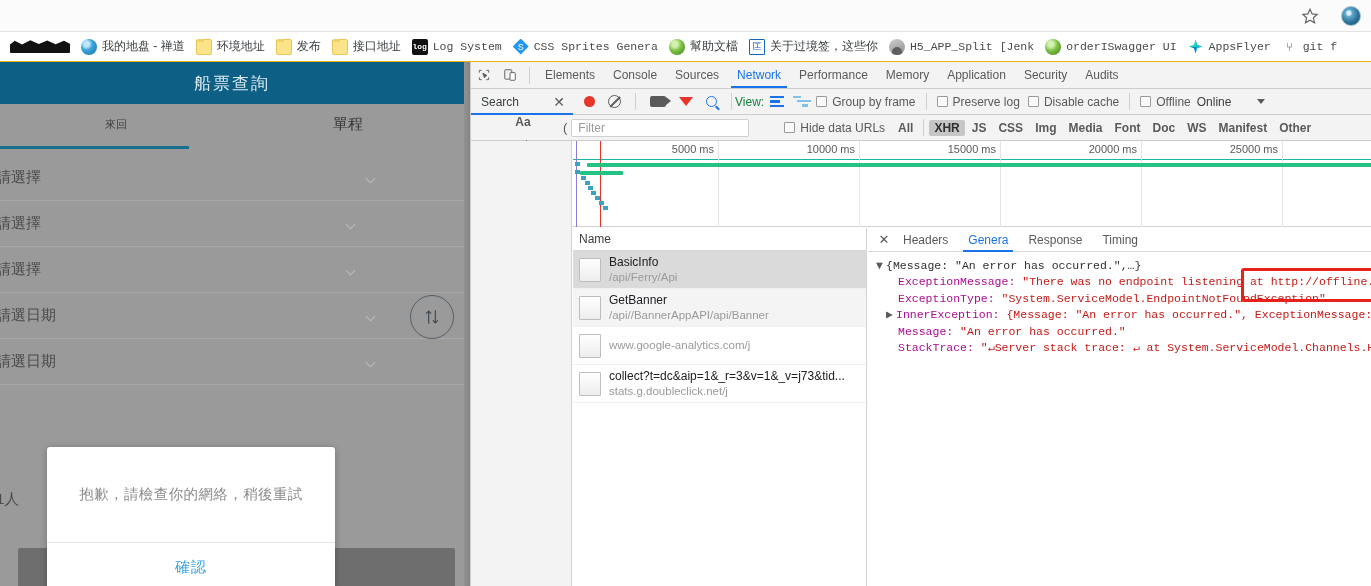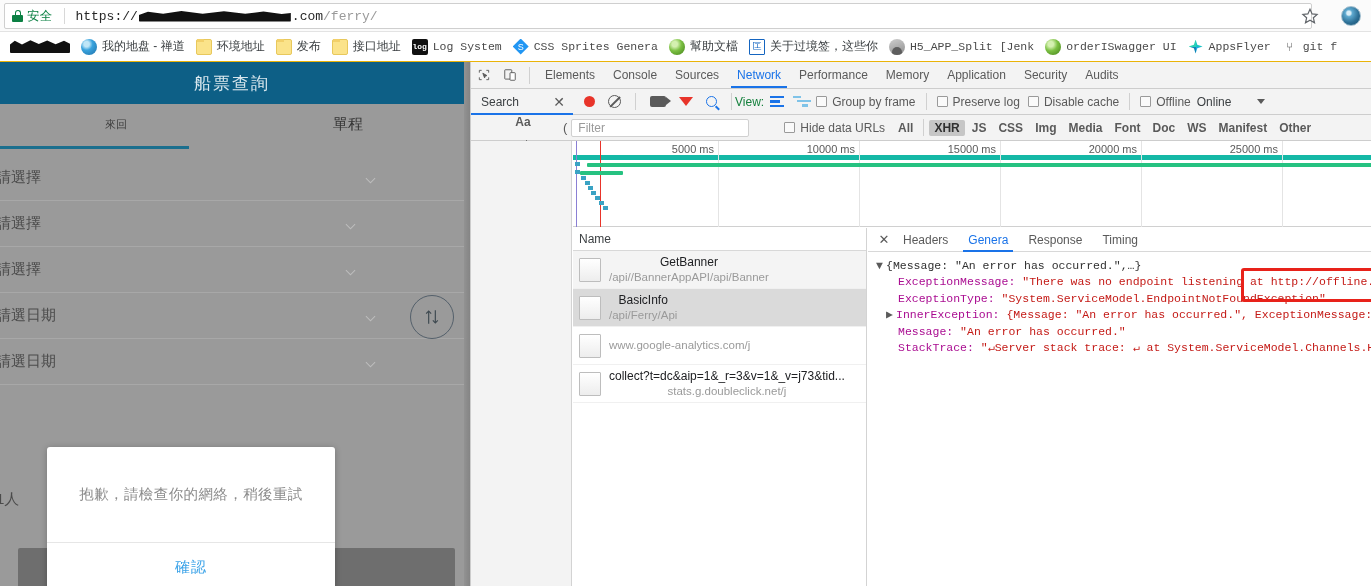--- a/index.html
+++ b/index.html
@@ -210,32 +210,32 @@
   .search-pane {
     position: absolute; left: 0; top: 79px; width: 101px; height: 445px;
     background: #f3f3f3; border-right: 1px solid #d3d3d3;
   }
 
   
   .overview {
     position: absolute; left: 102px; top: 79px; width: 799px; height: 86px;
     background: #ffffff; border-bottom: 1px solid #d0d0d0;
   }
-  .ov-ruler { position:absolute; left:0; top:0; width:799px; height:19px; border-bottom:5px solid #14b8a6;}
+  .ov-ruler { position:absolute; left:0; top:0; width:799px; height:19px; border-bottom:1px solid #14b8a6;}
   .ov-tick { position:absolute; top:2px; font-size: 11px; color:#5a5a5a; transform: translateX(-100%); padding-right:4px;}
   .ov-grid { position:absolute; top:0; width:1px; height:86px; background:#e4e4e4;}
   .ov-band { position:absolute; height:4px; background:#26c281; border-radius:1px;}
   .ov-dot { position:absolute; width:5px; height:4px; background:#3aa3c4; }
   .ov-redline { position:absolute; top:0; width:1px; height:86px; background:#e8342a;}
   .ov-blueline { position:absolute; top:0; width:1px; height:86px; background:#8a7fd4;}
 
   
   .reqlist {
     position: absolute; left: 102px; top: 166px; width: 294px; height: 358px;
-    background: #ffffff; border-right: 1px solid #d3d3d3; text-align: center;
+    background: #ffffff; border-right: 1px solid #d3d3d3;
   }
   .req-head { height: 23px; border-bottom:1px solid #d8d8d8; display:flex; align-items:center; padding-left:6px;
               font-size: 12px; color:#3c4043; background:#fff;}
   .req-row { height: 38px; display:flex; align-items:center; padding-left:6px; gap:8px; border-bottom: 1px solid #f0f0f0;}
   .req-row.alt { background:#f4f4f4; }
   .req-row.selected { background:#dadada; }
   .req-thumb { width:22px; height:24px; border:1px solid #bdbdbd; background:linear-gradient(#fff,#ededed); border-radius:1px; flex:0 0 22px;}
   .req-texts { display:flex; flex-direction:column; justify-content:center; overflow:hidden; line-height: 1.25;}
   .req-name { font-size: 12px; color:#202124; white-space:nowrap; overflow:hidden; text-overflow:ellipsis; max-width: 250px;}
   .req-path { font-size: 11.5px; color:#9a9a9a; white-space:nowrap; overflow:hidden; text-overflow:ellipsis; max-width: 250px;}
@@ -264,33 +264,20 @@
   }
 </style>
 </head>
 <body>
 
 <div id="root">
 
   <div class="browser-chrome">
 
     <div class="omnibar-row">
-      <div class="url-box">
-        <div class="lock-wrap">
-          <span class="lock-glyph">
-            <span class="body"></span>
-              <span class="shackle"></span>
-          </span>
-          <span class="secure-text">安全</span>
-        </div>
-        <div class="url-sep"></div>
-        <div class="url-text">
-          <span class="dark">https://</span><span class="url-redact"></span><span class="dark">.com</span><span>/ferry/</span>
-        </div>
-      </div>
       <svg class="star-icon" viewBox="0 0 24 24" fill="none" stroke="#5f6368" stroke-width="1.6">
         <polygon points="12,3 14.8,9.2 21.5,9.9 16.5,14.4 18,21 12,17.6 6,21 7.5,14.4 2.5,9.9 9.2,9.2"></polygon>
       </svg>
       <div class="profile-icon"></div>
     </div>
 
     <div class="bookmarks-row">
       <div class="bm">
         <span class="bm-redact"></span>
       </div>
@@ -534,32 +521,32 @@
       <div class="ov-dot" style="left:18px; top:50px;"></div>
       <div class="ov-dot" style="left:22px; top:55px;"></div>
       <div class="ov-dot" style="left:26px; top:60px;"></div>
       <div class="ov-dot" style="left:30px; top:65px;"></div>
     </div>
 
     <div class="reqlist">
       <div class="req-head">
         <span>Name</span>
       </div>
+      <div class="req-row selected">
+        <span class="req-thumb"></span>
+        <span class="req-texts">
+          <span class="req-name">BasicInfo</span>
+          <span class="req-path">/api/Ferry/Api</span>
+        </span>
+      </div>
       <div class="req-row alt">
         <span class="req-thumb"></span>
         <span class="req-texts">
           <span class="req-name">GetBanner</span>
           <span class="req-path">/api//BannerAppAPI/api/Banner</span>
-        </span>
-      </div>
-      <div class="req-row selected">
-        <span class="req-thumb"></span>
-        <span class="req-texts">
-          <span class="req-name">BasicInfo</span>
-          <span class="req-path">/api/Ferry/Api</span>
         </span>
       </div>
       <div class="req-row">
         <span class="req-thumb"></span>
         <span class="req-texts">
           <span class="req-path">www.google-analytics.com/j</span>
         </span>
       </div>
       <div class="req-row">
         <span class="req-thumb"></span>

